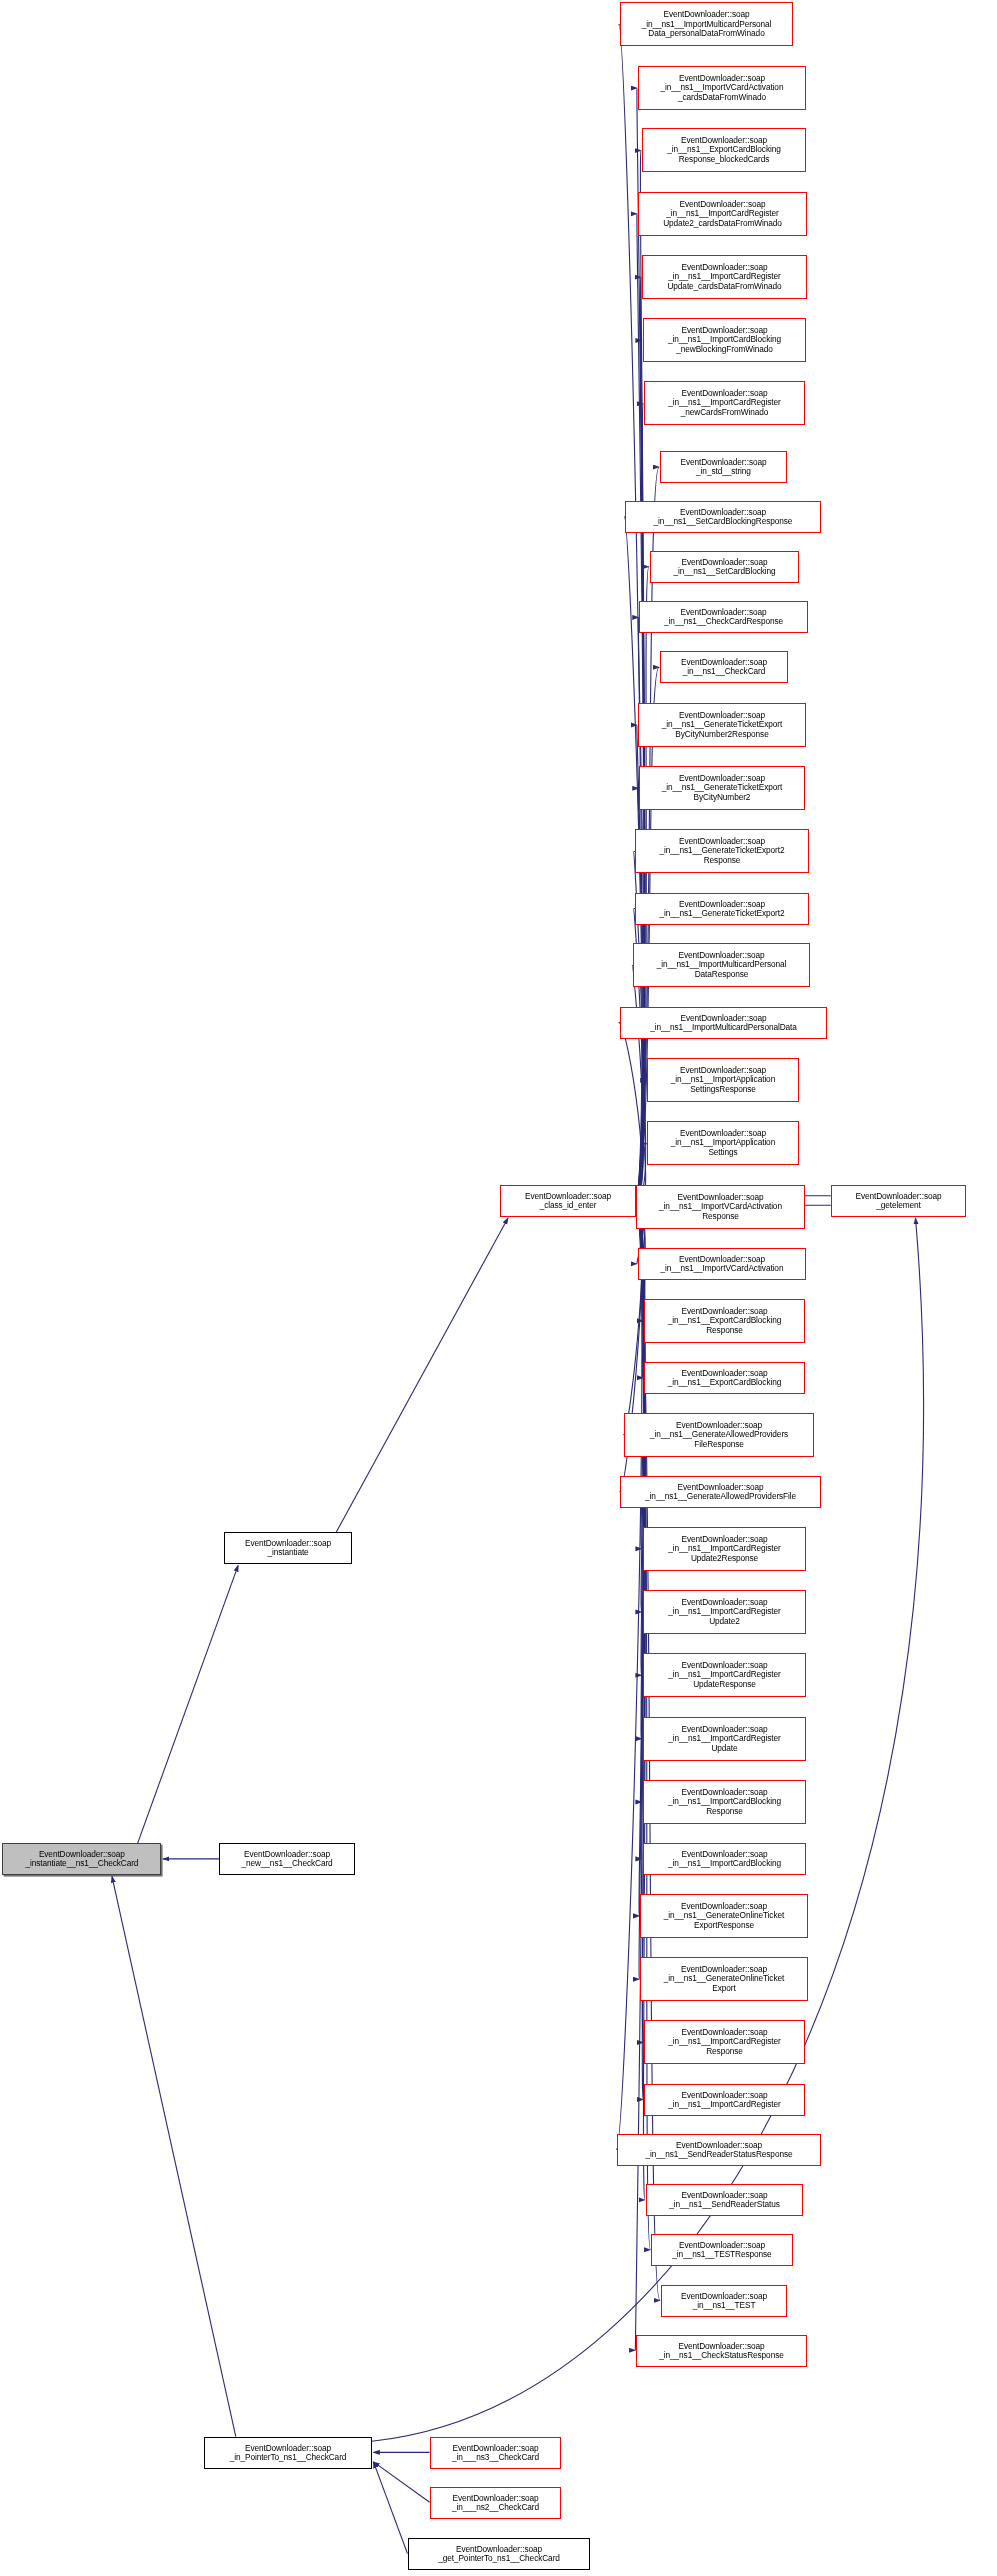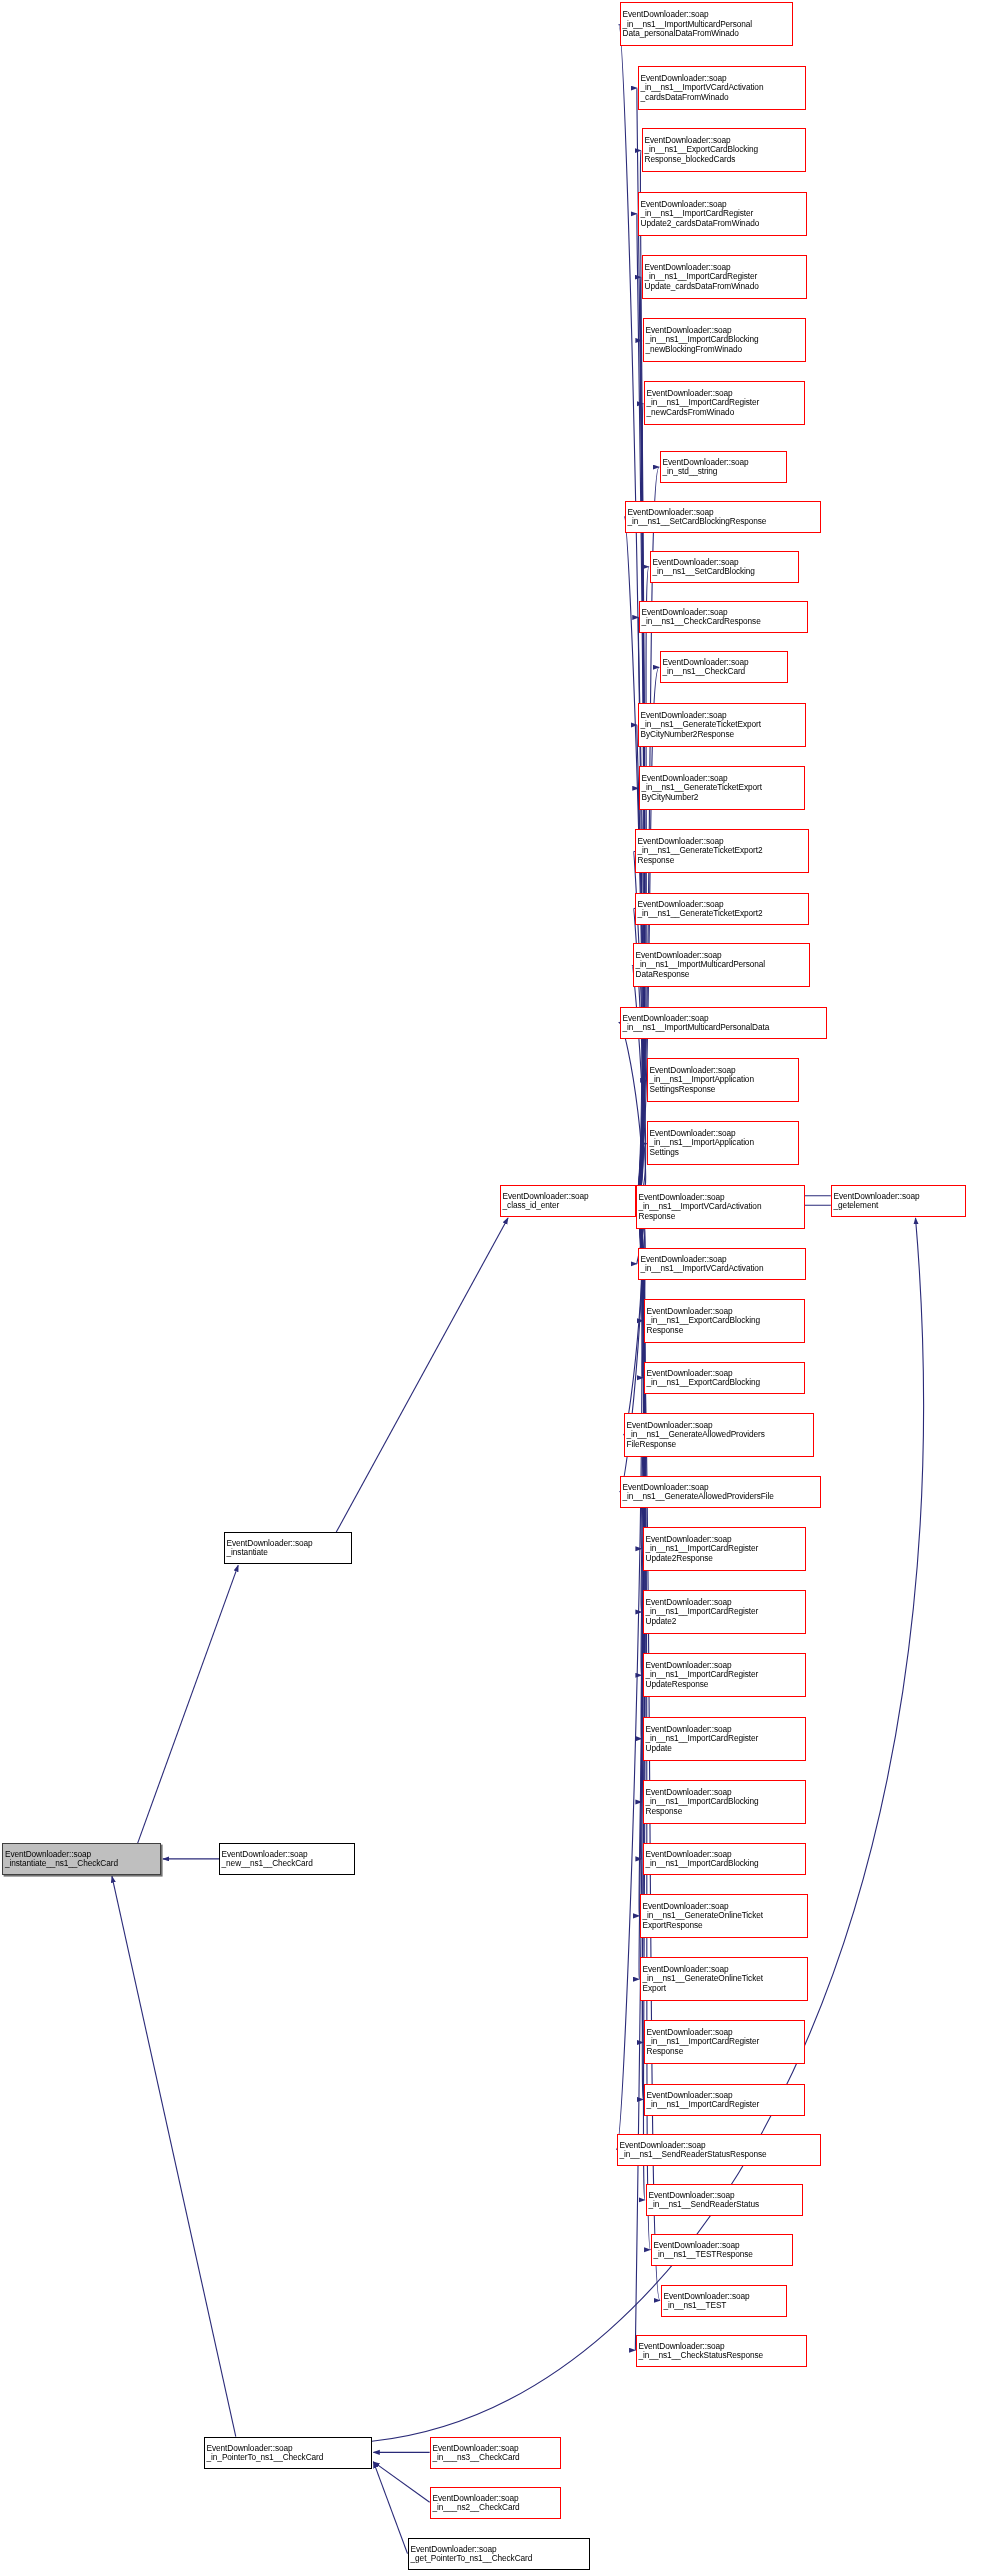--- a/index.html
+++ b/index.html
@@ -1,21 +1,21 @@
 <!DOCTYPE html>
 <html style="font-size:12.7px"><head>
 <meta charset="utf-8">
 <title>Caller Graph</title>
 <style>
   html,body{margin:0;padding:0;background:#ffffff;}
   body{font-family:"Liberation Sans", sans-serif;}
   #graph{position:relative;width:997px;height:2576px;background:#ffffff;overflow:hidden;}
   #edges{position:absolute;left:0;top:0;width:997px;height:2576px;pointer-events:none;}
   .node{position:absolute;box-sizing:border-box;border:1.3px solid #ff0000;background:#ffffff;
-        display:flex;align-items:center;justify-content:center;text-align:left;
+        display:flex;align-items:center;justify-content:center;text-align:center;
         font-family:"Liberation Sans", sans-serif;color:#000000;line-height:1.12;
         letter-spacing:-0.1px;overflow:hidden;}
   .node .lbl{display:block;width:100%;padding:0 1.6px;}
   .node.black{border-color:#000000;border-width:1.3px;}
   .node.current{background:#bfbfbf;border-color:#404040;}
   .node.shadow{box-shadow:1.6px 1.6px 0 0 rgba(0,0,0,0.55);}
 </style>
 </head>
 <body>
 

